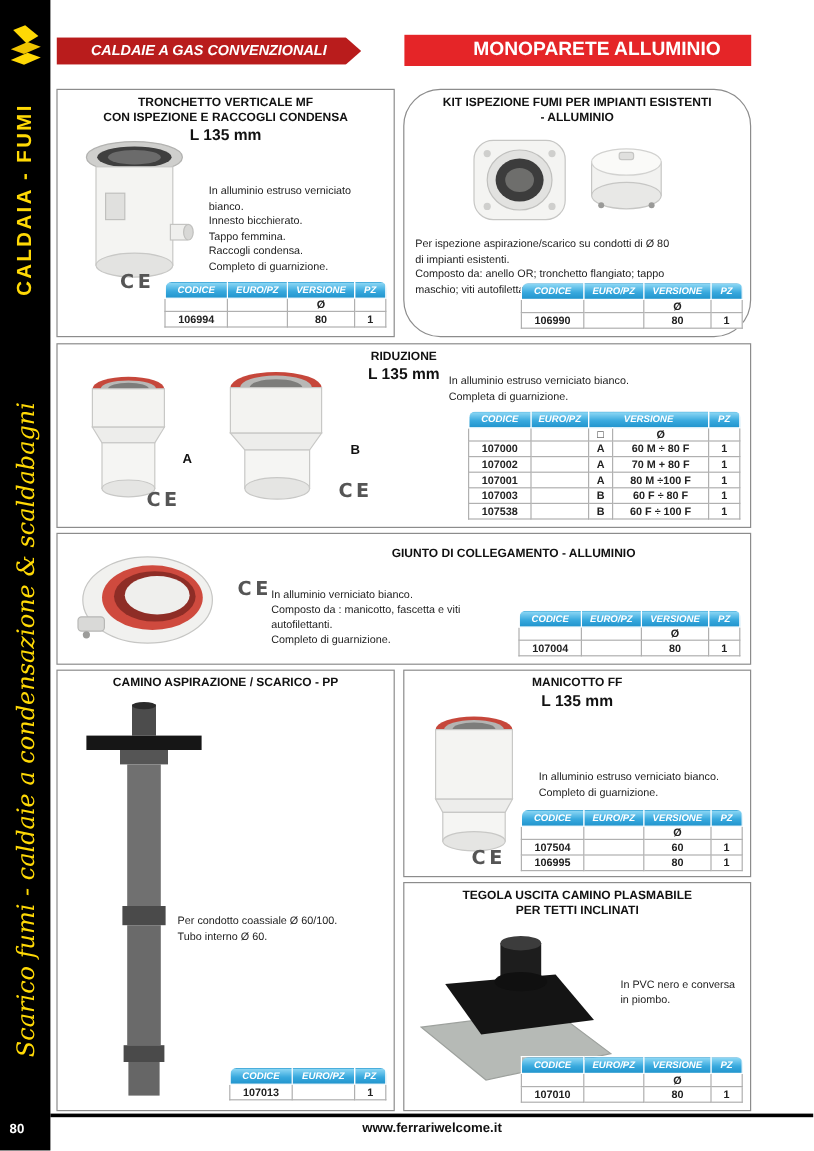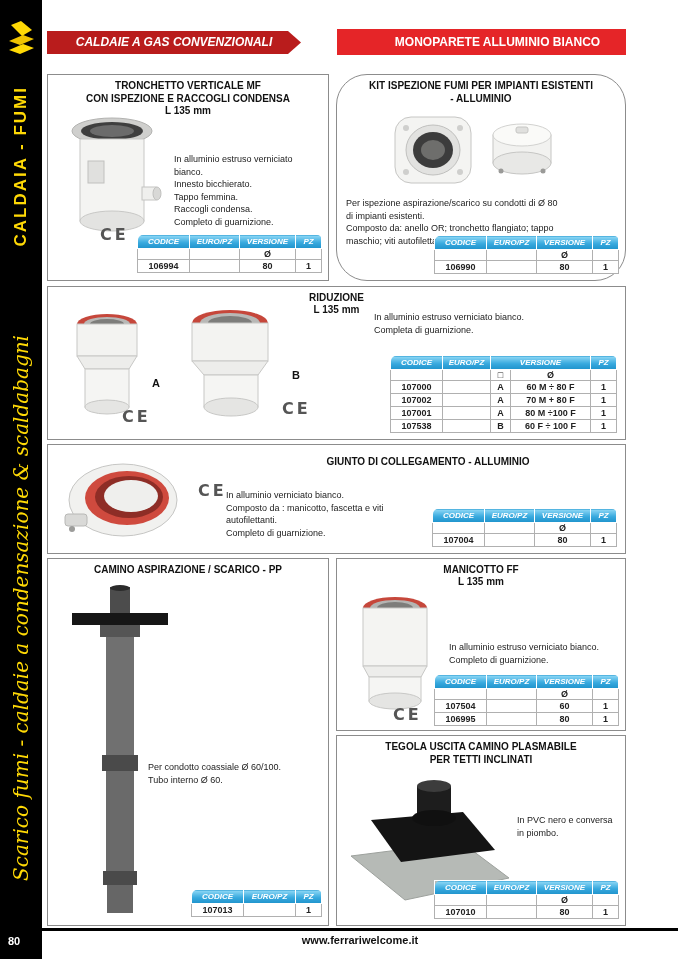--- a/index.html
+++ b/index.html
@@ -15,26 +15,26 @@
   #sidebar-script { top:288px; height:640px; }
   #sidebar-script .v-text { color:#ffd905; font-family:"DejaVu Serif", serif; font-style:italic; font-size:20px; }
   #page-num { position:absolute; left:0; bottom:12px; width:42px; color:#fff; font-weight:bold; font-size:11px; padding-left:8px; }
   #logo { position:absolute; left:5px; top:20px; }
 
   
   #banner-left { position:absolute; left:47px; top:31px; width:254px; height:23px; background:#b91c1c;
     clip-path:polygon(0 0, calc(100% - 13px) 0, 100% 50%, calc(100% - 13px) 100%, 0 100%);
     color:#fff; font-weight:bold; font-style:italic; font-size:12px; line-height:23px; text-align:center; }
   #banner-right { position:absolute; left:337px; top:29px; width:289px; height:26px; background:#e52528;
-    color:#fff; font-weight:bold; font-size:12px; line-height:26px; text-align:center;padding-left:32px; }
+    color:#fff; font-weight:bold; font-size:16px; line-height:26px; text-align:center;padding-left:32px; }
 
   
   .pbox { position:absolute; border:1px solid #8c8c8c; background:#fff; }
   .ptitle { position:relative; text-align:center; font-weight:bold; font-size:10px; margin-top:4px; line-height:1.3; white-space:pre-line; color:#111; }
-  .psub { text-align:center; font-weight:bold; font-size:10px; color:#111; }
+  .psub { text-align:center; font-weight:bold; font-size:13px; color:#111; }
   .desc { position:absolute; font-size:9px; color:#222; white-space:pre-line; line-height:1.4; }
   .ce { position:absolute; font-family:"DejaVu Sans", sans-serif; font-size:16px; color:#555; font-weight:bold; letter-spacing:3px; }
   .pimg { position:absolute; }
   .ab-label { position:absolute; font-weight:bold; font-size:11px; color:#111; }
 
   
   table.spec { border-collapse:collapse; position:absolute; }
   table.spec th { background:linear-gradient(180deg,#8ed8f5 0%,#38a9de 55%,#1f93cc 100%);
     color:#fff; font-size:8px; font-style:italic; font-weight:bold; border:1px solid #fff; padding:2px 1px; height:13px; }
   table.spec th:first-child { border-top-left-radius:5px; }
@@ -246,20 +246,27 @@
         <td>1</td>
       </tr>
       <tr>
         <td>107001</td>
         <td></td>
         <td>A</td>
         <td>80 M ÷100 F</td>
         <td>1</td>
       </tr>
       <tr>
+        <td>107003</td>
+        <td></td>
+        <td>B</td>
+        <td>60 F ÷ 80 F</td>
+        <td>1</td>
+      </tr>
+      <tr>
         <td>107538</td>
         <td></td>
         <td>B</td>
         <td>60 F ÷ 100 F</td>
         <td>1</td>
       </tr>
     </tbody>
       </table>
   </div>
 

